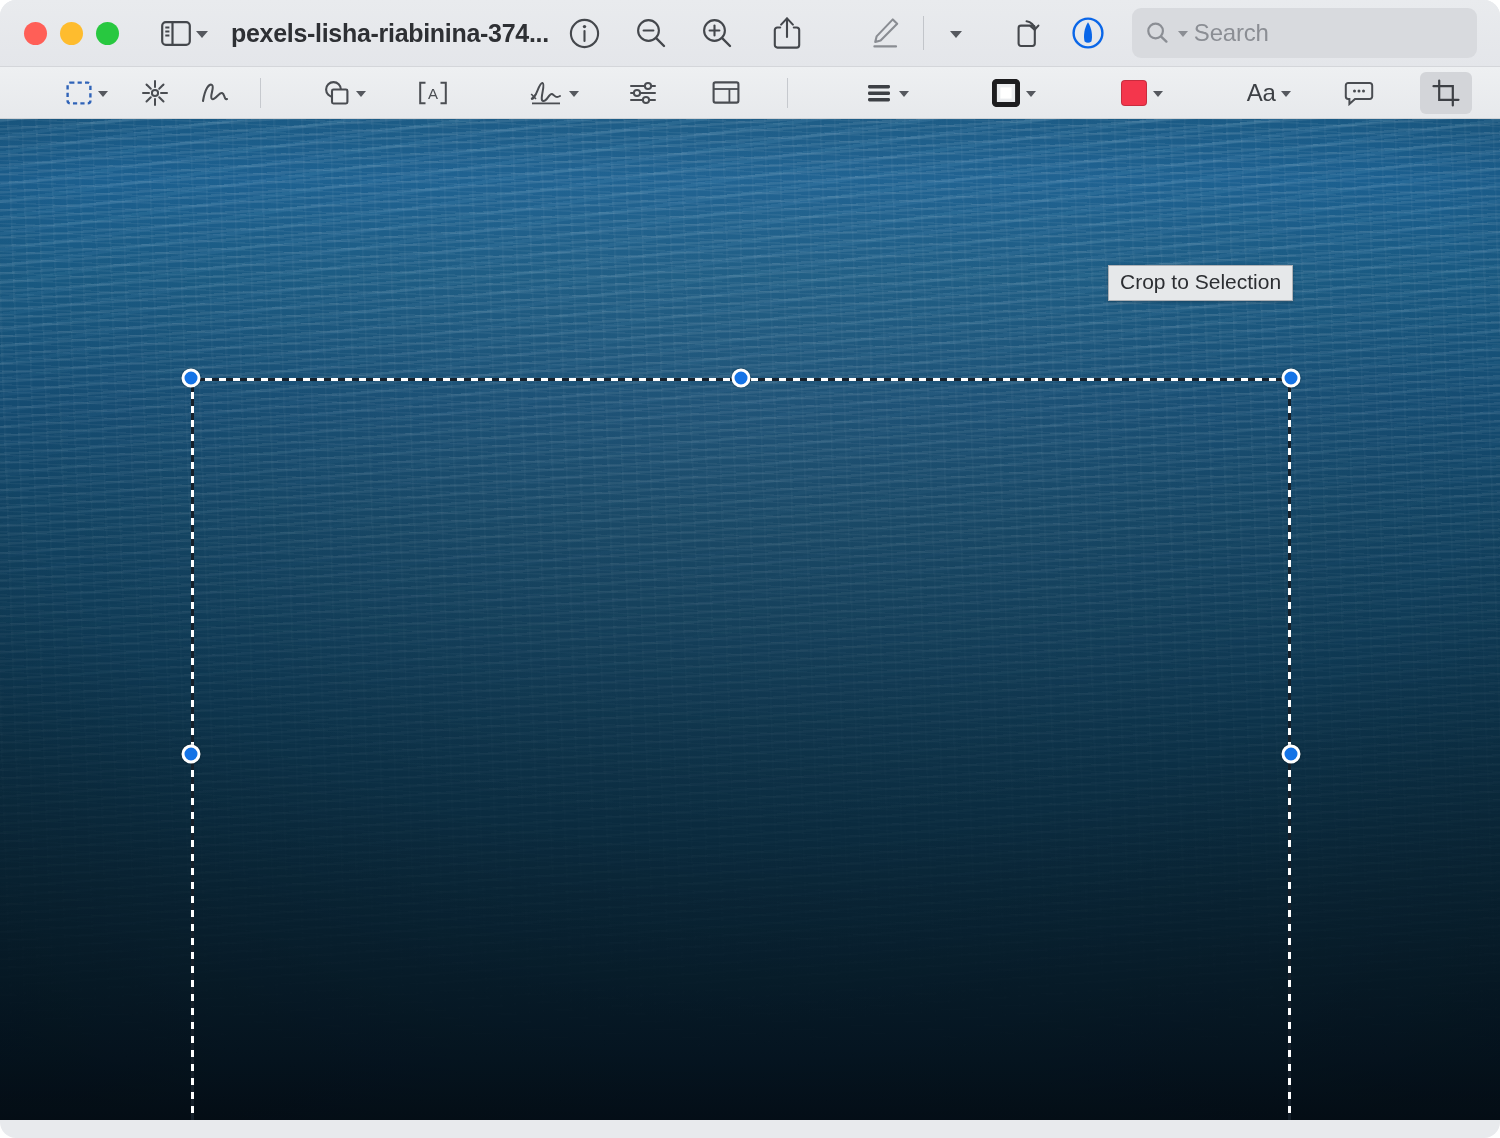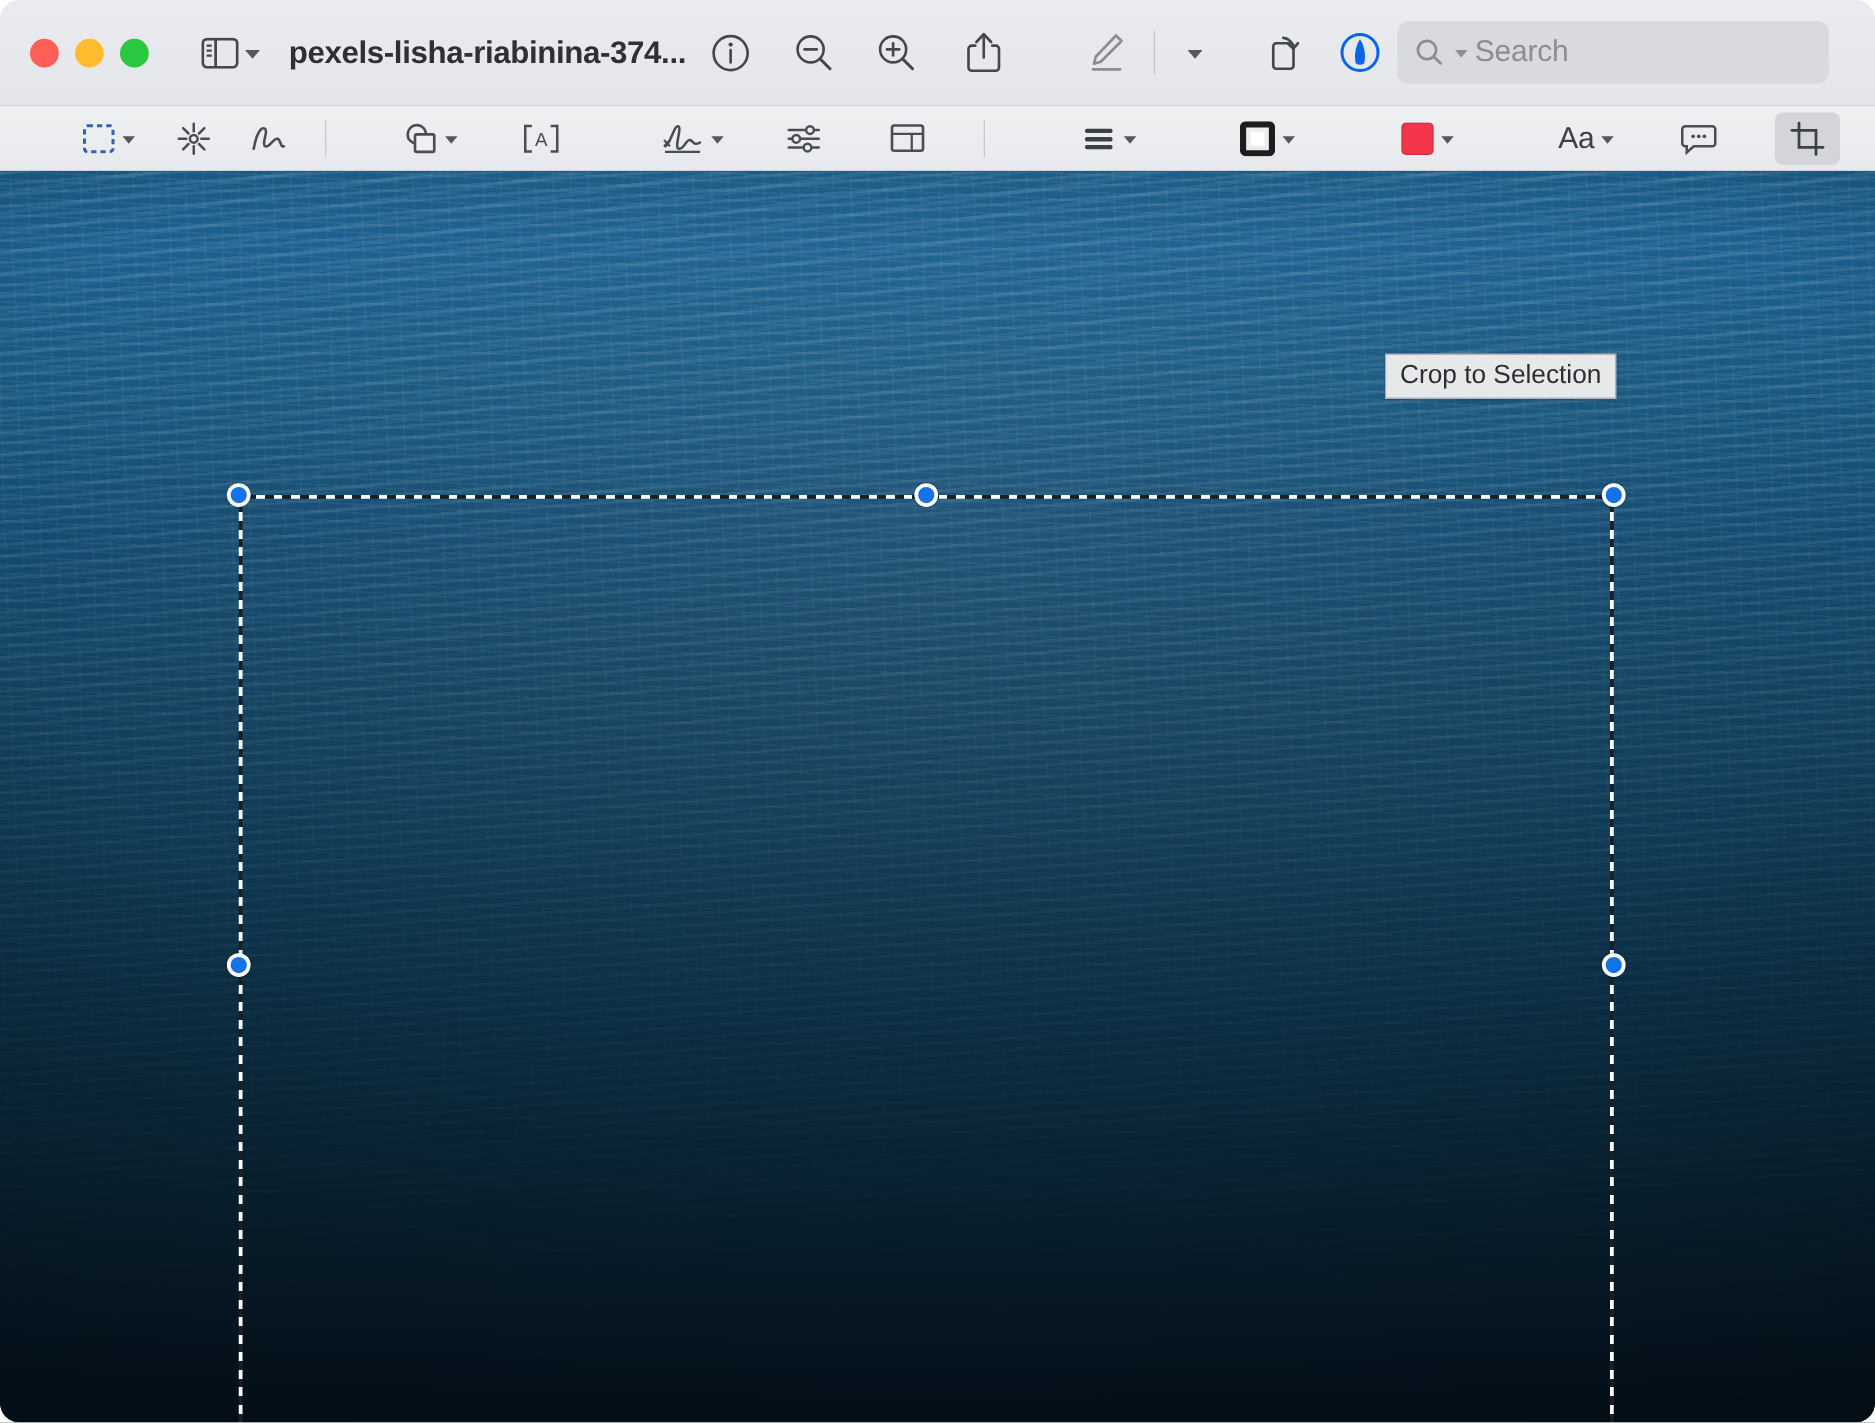--- a/index.html
+++ b/index.html
@@ -17,21 +17,21 @@
     width: 1500px;
     height: 1138px;
     border-radius: 16px;
     overflow: hidden;
     background: #e8eaed;
   }
 
   
   #titlebar {
     position: relative;
-    height: 85px;
+    height: 67px;
     background: linear-gradient(#e9ebee, #e4e6ea);
     display: flex;
     align-items: center;
     padding: 0 18px 0 24px;
     border-bottom: 1px solid #d4d6da;
   }
 
   .traffic {
     display: flex;
     gap: 13px;
@@ -84,21 +84,21 @@
 
   #search-field {
     width: 345px;
     height: 50px;
     border-radius: 9px;
     background: #d8dade;
     display: flex;
     align-items: center;
     padding: 0 14px;
     gap: 6px;
-    margin-left: 8px;
+    margin-left: 22px;
   }
   #search-placeholder {
     font-size: 24px;
     color: #8b8e94;
     letter-spacing: -0.2px;
   }
 
   
   #markup-bar {
     height: 52px;

